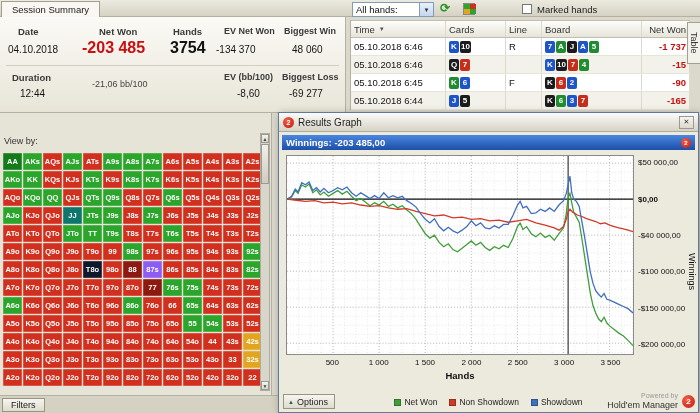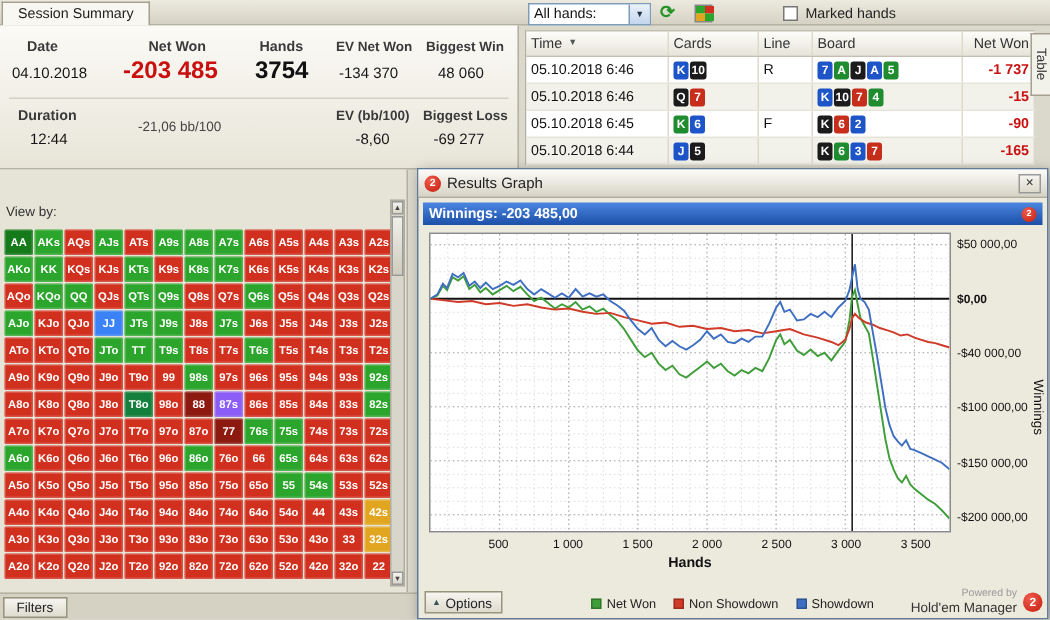--- a/index.html
+++ b/index.html
@@ -94,21 +94,21 @@
 </div>
 
 <div class="summary">
   <span class="slabel" style="left:18px;top:9px">Date</span>
   <span class="sval" style="left:8px;top:27px">04.10.2018</span>
   <span class="slabel" style="left:99px;top:9px">Net Won</span>
   <span class="sbig neg-big" style="left:82px;top:22px">-203 485</span>
   <span class="slabel" style="left:173px;top:9px">Hands</span>
   <span class="sbig" style="left:170px;top:22px">3754</span>
   <span class="slabel" style="left:224px;top:9px;font-size:9px">EV Net Won</span>
-  <span class="sval" style="left:226px;top:27px">-134 370</span>
+  <span class="sval" style="left:216px;top:27px">-134 370</span>
   <span class="slabel" style="left:284px;top:9px;font-size:9px">Biggest Win</span>
   <span class="sval" style="left:292px;top:27px">48 060</span>
   <div class="sdiv"></div>
   <span class="slabel" style="left:12px;top:55px">Duration</span>
   <span class="sval" style="left:20px;top:71px">12:44</span>
   <span class="sval" style="left:92px;top:62px;font-size:9px;color:#444">-21,06 bb/100</span>
   <span class="slabel" style="left:224px;top:55px;font-size:9px">EV (bb/100)</span>
   <span class="sval" style="left:237px;top:71px">-8,60</span>
   <span class="slabel" style="left:282px;top:55px;font-size:9px">Biggest Loss</span>
   <span class="sval" style="left:289px;top:71px">-69 277</span>
@@ -242,21 +242,21 @@
       <div class="gcell" style="background: rgb(210, 48, 31);">Q8s</div>
       <div class="gcell" style="background: rgb(210, 48, 31);">Q7s</div>
       <div class="gcell" style="background: rgb(44, 165, 44);">Q6s</div>
       <div class="gcell" style="background: rgb(210, 48, 31);">Q5s</div>
       <div class="gcell" style="background: rgb(210, 48, 31);">Q4s</div>
       <div class="gcell" style="background: rgb(210, 48, 31);">Q3s</div>
       <div class="gcell" style="background: rgb(210, 48, 31);">Q2s</div>
       <div class="gcell" style="background: rgb(44, 165, 44);">AJo</div>
       <div class="gcell" style="background: rgb(210, 48, 31);">KJo</div>
       <div class="gcell" style="background: rgb(210, 48, 31);">QJo</div>
-      <div class="gcell" style="background: #3b82f6;">JJ</div>
+      <div class="gcell" style="background: #0f766e;">JJ</div>
       <div class="gcell" style="background: rgb(44, 165, 44);">JTs</div>
       <div class="gcell" style="background: rgb(44, 165, 44);">J9s</div>
       <div class="gcell" style="background: rgb(210, 48, 31);">J8s</div>
       <div class="gcell" style="background: rgb(44, 165, 44);">J7s</div>
       <div class="gcell" style="background: rgb(210, 48, 31);">J6s</div>
       <div class="gcell" style="background: rgb(210, 48, 31);">J5s</div>
       <div class="gcell" style="background: rgb(210, 48, 31);">J4s</div>
       <div class="gcell" style="background: rgb(210, 48, 31);">J3s</div>
       <div class="gcell" style="background: rgb(210, 48, 31);">J2s</div>
       <div class="gcell" style="background: rgb(210, 48, 31);">ATo</div>
@@ -282,21 +282,21 @@
       <div class="gcell" style="background: rgb(210, 48, 31);">97s</div>
       <div class="gcell" style="background: rgb(210, 48, 31);">96s</div>
       <div class="gcell" style="background: rgb(210, 48, 31);">95s</div>
       <div class="gcell" style="background: rgb(210, 48, 31);">94s</div>
       <div class="gcell" style="background: rgb(210, 48, 31);">93s</div>
       <div class="gcell" style="background: rgb(44, 165, 44);">92s</div>
       <div class="gcell" style="background: rgb(210, 48, 31);">A8o</div>
       <div class="gcell" style="background: rgb(210, 48, 31);">K8o</div>
       <div class="gcell" style="background: rgb(210, 48, 31);">Q8o</div>
       <div class="gcell" style="background: rgb(210, 48, 31);">J8o</div>
-      <div class="gcell" style="background: #15803d;">T8o</div>
+      <div class="gcell" style="background: #0f172a;">T8o</div>
       <div class="gcell" style="background: rgb(210, 48, 31);">98o</div>
       <div class="gcell" style="background: rgb(140, 26, 16);">88</div>
       <div class="gcell" style="background: #8b5cf6;">87s</div>
       <div class="gcell" style="background: rgb(210, 48, 31);">86s</div>
       <div class="gcell" style="background: rgb(210, 48, 31);">85s</div>
       <div class="gcell" style="background: rgb(210, 48, 31);">84s</div>
       <div class="gcell" style="background: rgb(210, 48, 31);">83s</div>
       <div class="gcell" style="background: rgb(44, 165, 44);">82s</div>
       <div class="gcell" style="background: rgb(210, 48, 31);">A7o</div>
       <div class="gcell" style="background: rgb(210, 48, 31);">K7o</div>

